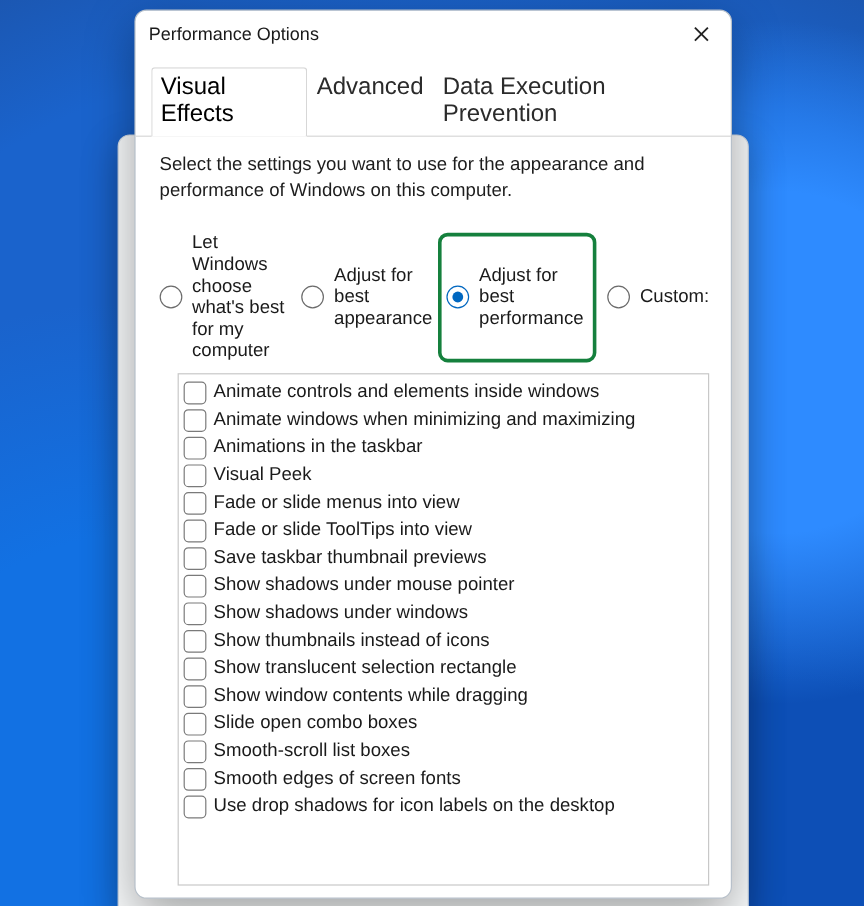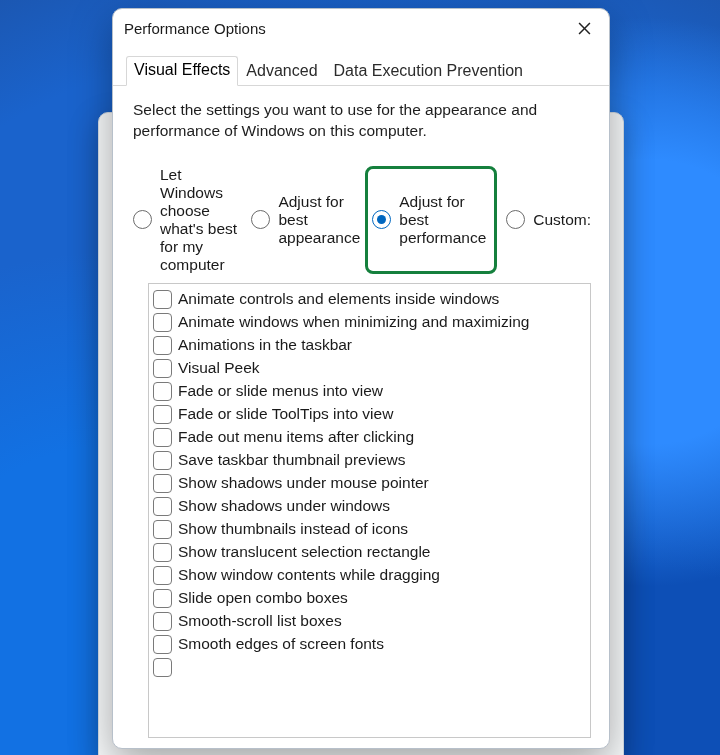--- a/index.html
+++ b/index.html
@@ -62,22 +62,21 @@
     border-radius: 4px;
     cursor: pointer;
   }
   .close-btn svg { width: 13px; height: 13px; stroke: #222; stroke-width: 1.4; }
 
   .tabstrip {
     display: flex;
     gap: 0;
     padding: 10px 8px 0 13px;
     border-bottom: 1px solid #d7d7d7;
-    font-size: 16px;
-    align-items: flex-end;
+    font-size: 20px;
   }
   .tab {
     padding: 4px 7px 6px 7px;
     color: #2b2b2b;
     cursor: pointer;
     position: relative;
     top: 1px;
     border: 1px solid transparent;
     border-bottom: none;
     border-radius: 3px 3px 0 0;
@@ -235,24 +234,20 @@
         <label class="check-row">
           <span class="checkbox"></span>
           <span>Fade or slide menus into view</span>
         </label>
         <label class="check-row">
           <span class="checkbox"></span>
           <span>Fade or slide ToolTips into view</span>
         </label>
         <label class="check-row">
           <span class="checkbox"></span>
-          <span>Fade out menu items after clicking</span>
-        </label>
-        <label class="check-row">
-          <span class="checkbox"></span>
           <span>Save taskbar thumbnail previews</span>
         </label>
         <label class="check-row">
           <span class="checkbox"></span>
           <span>Show shadows under mouse pointer</span>
         </label>
         <label class="check-row">
           <span class="checkbox"></span>
           <span>Show shadows under windows</span>
         </label>
@@ -275,17 +270,18 @@
         <label class="check-row">
           <span class="checkbox"></span>
           <span>Smooth-scroll list boxes</span>
         </label>
         <label class="check-row">
           <span class="checkbox"></span>
           <span>Smooth edges of screen fonts</span>
         </label>
         <label class="check-row">
           <span class="checkbox"></span>
+          <span>Use drop shadows for icon labels on the desktop</span>
         </label>
       </div>
   </div>
 
 </div>
 
 </body></html>

